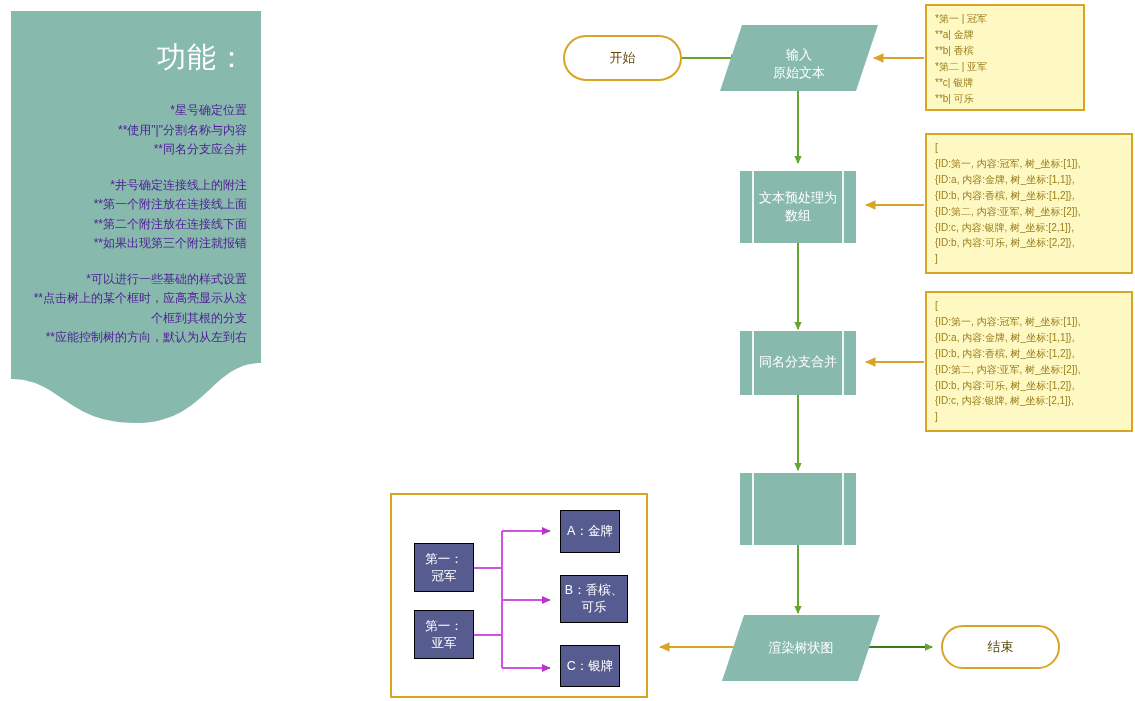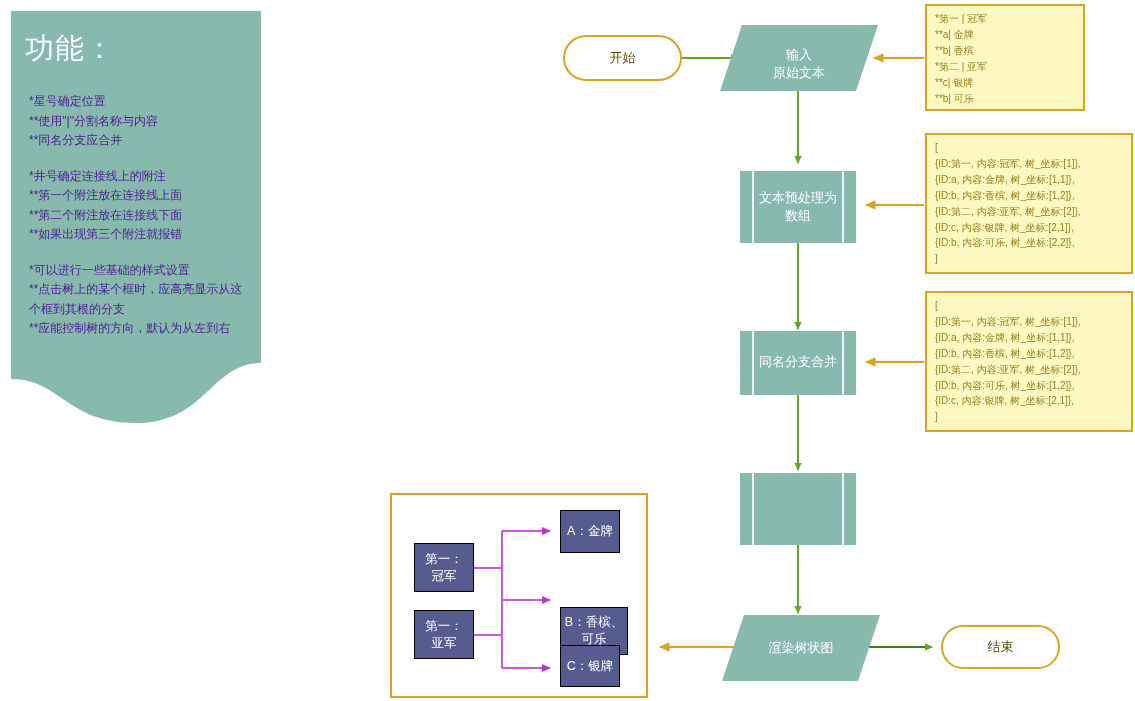--- a/index.html
+++ b/index.html
@@ -3,22 +3,22 @@
 <meta charset="utf-8">
 <style>
   html,body{margin:0;padding:0;background:#ffffff;}
   body{width:1135px;height:701px;position:relative;overflow:hidden;
        font-family:"Liberation Sans","DejaVu Sans",sans-serif;}
   .canvas{position:absolute;left:0;top:0;width:1135px;height:701px;}
 
   
   #notes-panel{position:absolute;left:11px;top:11px;width:250px;height:412px;}
   #notes-panel .wave-bg{position:absolute;left:0;top:0;width:250px;height:412px;}
-  #notes-panel .notes-inner{position:absolute;left:0;top:7px;width:250px;height:412px;
-      box-sizing:border-box;padding:12px 14px 0 14px;}
+  #notes-panel .notes-inner{position:absolute;left:0;top:16px;width:250px;height:412px;
+      box-sizing:border-box;padding:12px 14px 0 14px;text-align:right;}
   #notes-title{color:#ffffff;font-size:29px;line-height:36px;letter-spacing:1px;
       margin:0 0 26px 0;font-weight:normal;}
   .note-block{color:#4c1d95;font-size:12px;line-height:19.5px;white-space:pre-wrap;
       margin:0 0 16px 4px;}
 
   
   .nodetext{position:absolute;display:flex;align-items:center;justify-content:center;
       text-align:center;color:#ffffff;font-size:13px;line-height:18px;
       white-space:pre-line;pointer-events:none;}
 
@@ -187,18 +187,18 @@
       <line x1="110" y1="105" x2="158" y2="105" stroke="#cc55dd" stroke-width="2" marker-end="url(#magArrow)"></line>
       <line x1="110" y1="173" x2="158" y2="173" stroke="#cc55dd" stroke-width="2" marker-end="url(#magArrow)"></line>
     </svg>
 
     <div class="tnode" style="left:22px;top:48px;width:60px;height:49px;">第一：
 冠军</div>
     <div class="tnode" style="left:22px;top:115px;width:60px;height:49px;">第一：
 亚军</div>
 
     <div class="tnode" style="left:168px;top:15px;width:60px;height:43px;">A：金牌</div>
-    <div class="tnode" style="left:168px;top:80px;width:68px;height:48px;margin-top:32px;">B：香槟、
+    <div class="tnode" style="left:168px;top:80px;width:68px;height:48px;">B：香槟、
 可乐</div>
     <div class="tnode" style="left:168px;top:150px;width:60px;height:42px;">C：银牌</div>
   </div>
 
 </div>
 
 </body></html>

